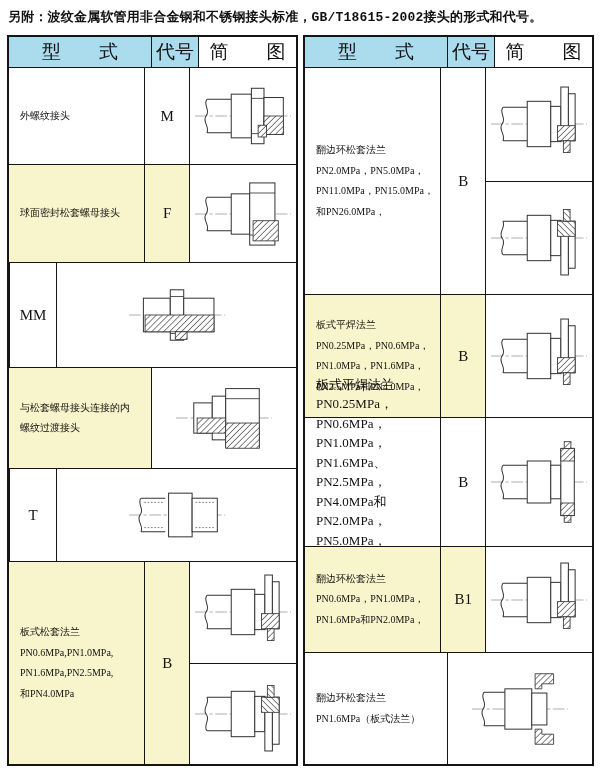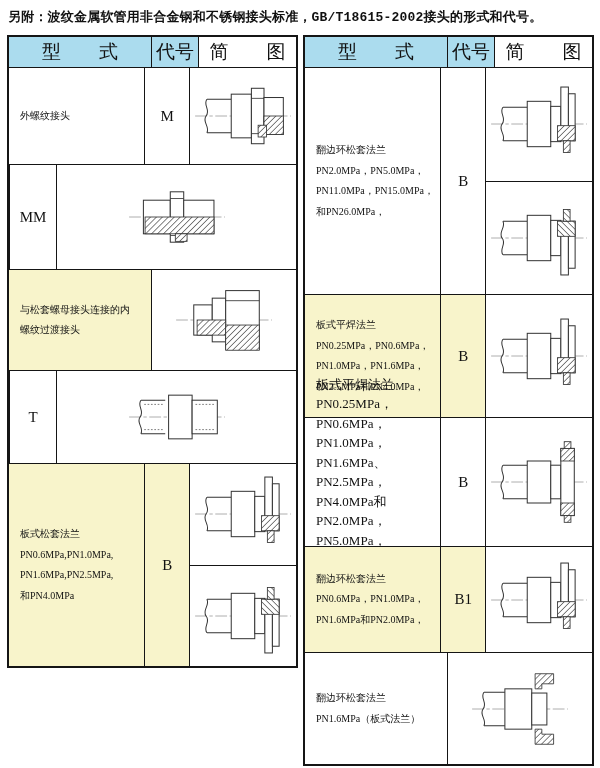--- a/index.html
+++ b/index.html
@@ -136,20 +136,29 @@
       <div class="row" style="height:97px">
         <div class="cell c-type">外螺纹接头</div>
         <div class="cell c-code">M</div>
         <div class="cell c-diag">
           <svg class="fig" viewBox="0 0 120 100">
               <use href="#fit-m"></use>
             </svg>
         </div>
       </div>
 
+      <div class="row" style="height:98px">
+        <div class="cell c-type hl">球面密封松套螺母接头</div>
+        <div class="cell c-code hl">F</div>
+        <div class="cell c-diag">
+          <svg class="fig" viewBox="0 0 120 100">
+              <use href="#fit-f"></use>
+            </svg>
+        </div>
+      </div>
 
       <div class="row" style="height:105px">
         <div class="cell c-code">MM</div>
         <div class="cell c-diag">
           <svg class="fig" viewBox="0 0 120 100">
               <use href="#fit-mm"></use>
             </svg>
         </div>
       </div>
 

